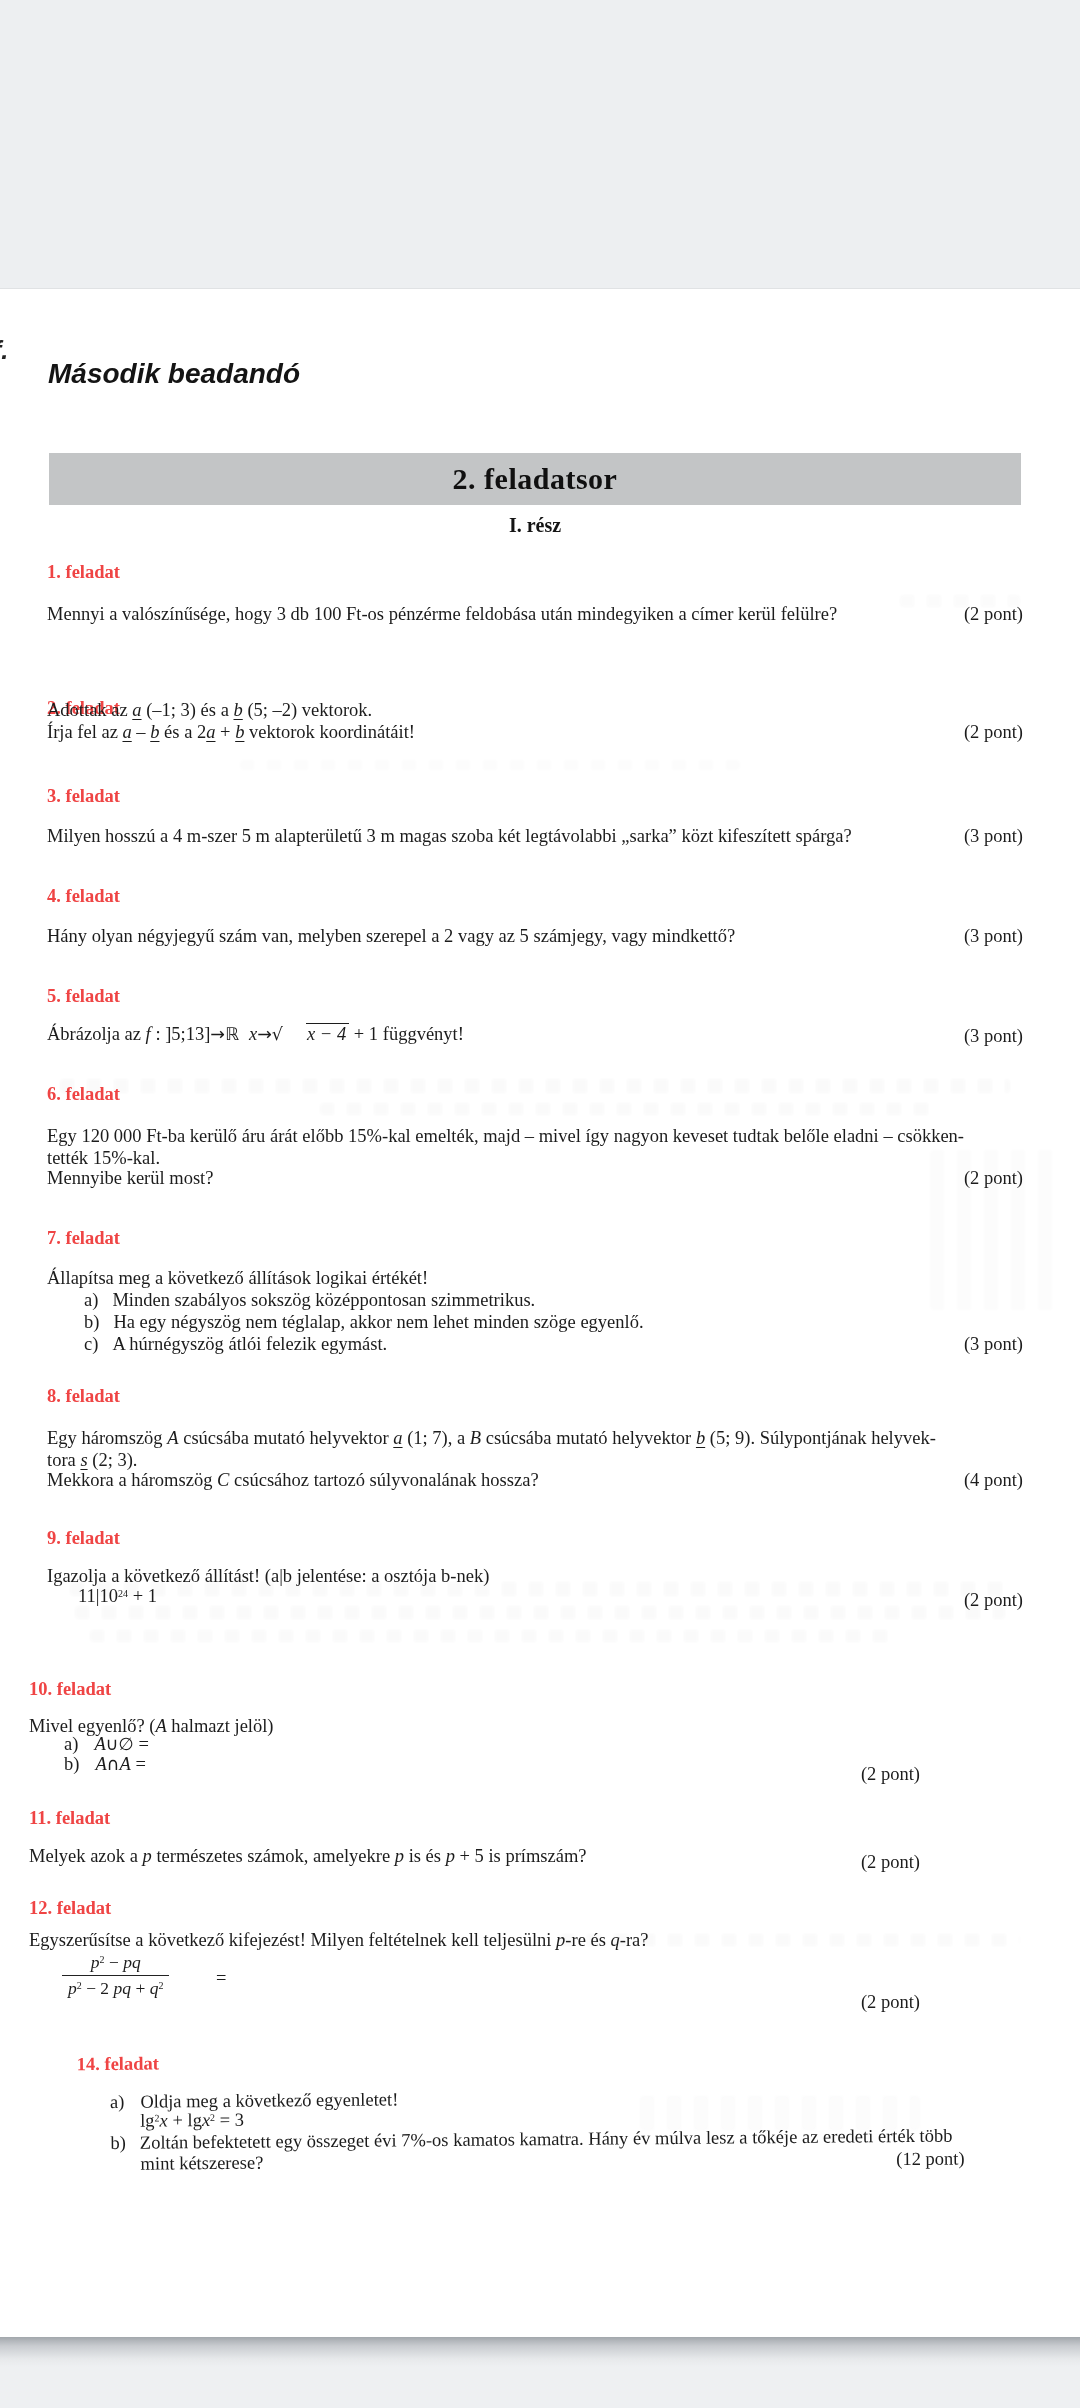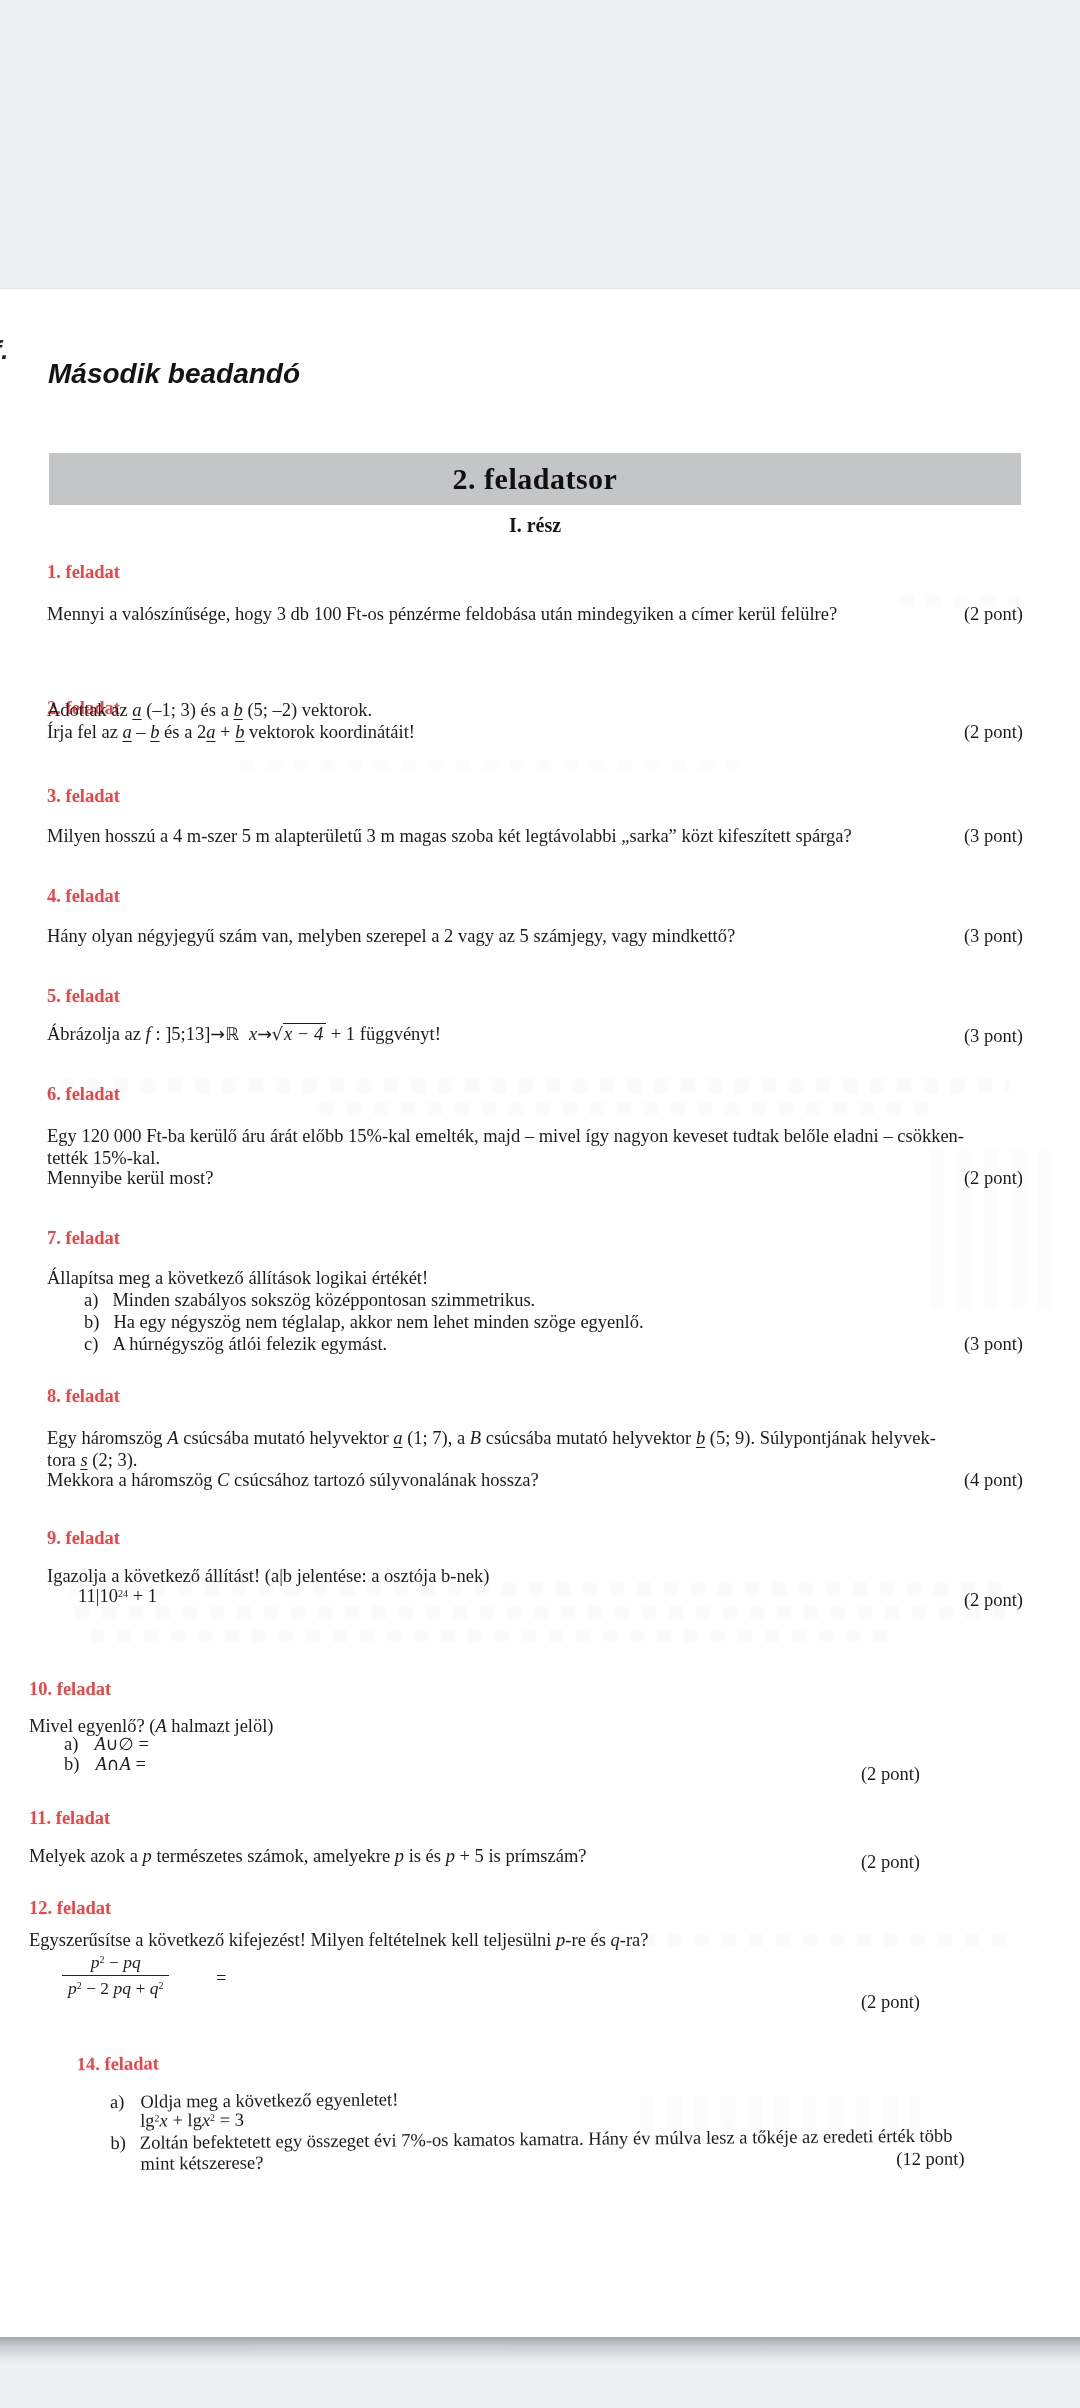--- a/index.html
+++ b/index.html
@@ -18,21 +18,21 @@
            text-align:center;font-weight:bold;font-size:30px;color:#101010;letter-spacing:0.5px;}
   .part-title{position:absolute;left:49px;top:514px;width:972px;text-align:center;
            font-weight:bold;font-size:20px;color:#141414;}
   .h{position:absolute;font-weight:bold;font-size:18.5px;color:#ef4444;white-space:nowrap;}
   .t{position:absolute;font-size:18.5px;color:#1c1c1c;white-space:nowrap;}
   .pts{position:absolute;font-size:18.5px;color:#1c1c1c;white-space:nowrap;}
   .vu{font-style:italic;text-decoration:underline;text-underline-offset:3px;}
   .it{font-style:italic;}
   .sym{font-family:"DejaVu Sans",sans-serif;font-size:17.5px;}
   sup.e2{font-size:10px;vertical-align:5px;}
-  .sqrt-bar{font-style:italic;border-top:1.5px solid #1c1c1c;padding:0 3px 0 1px;}
+  .sqrt-bar{font-style:italic;border-top:1.5px solid #1c1c1c;padding:0 3px 0 1px;margin-left:23px;}
   .frac{position:absolute;text-align:center;font-size:17.5px;color:#1c1c1c;white-space:nowrap;}
   .frac .num{padding:0 6px 2px 6px;}
   .frac .den{border-top:1.5px solid #222;padding:2px 6px 0 6px;}
   .rot14{position:absolute;left:0;top:0;width:1080px;height:2408px;
          transform:rotate(-0.5deg);transform-origin:100px 2100px;}
   .ghost{position:absolute;background:repeating-linear-gradient(90deg,rgba(60,60,60,.35) 0 14px,transparent 14px 27px);
          opacity:.07;filter:blur(1.5px);border-radius:4px;}
 </style>
 </head>
 <body>

